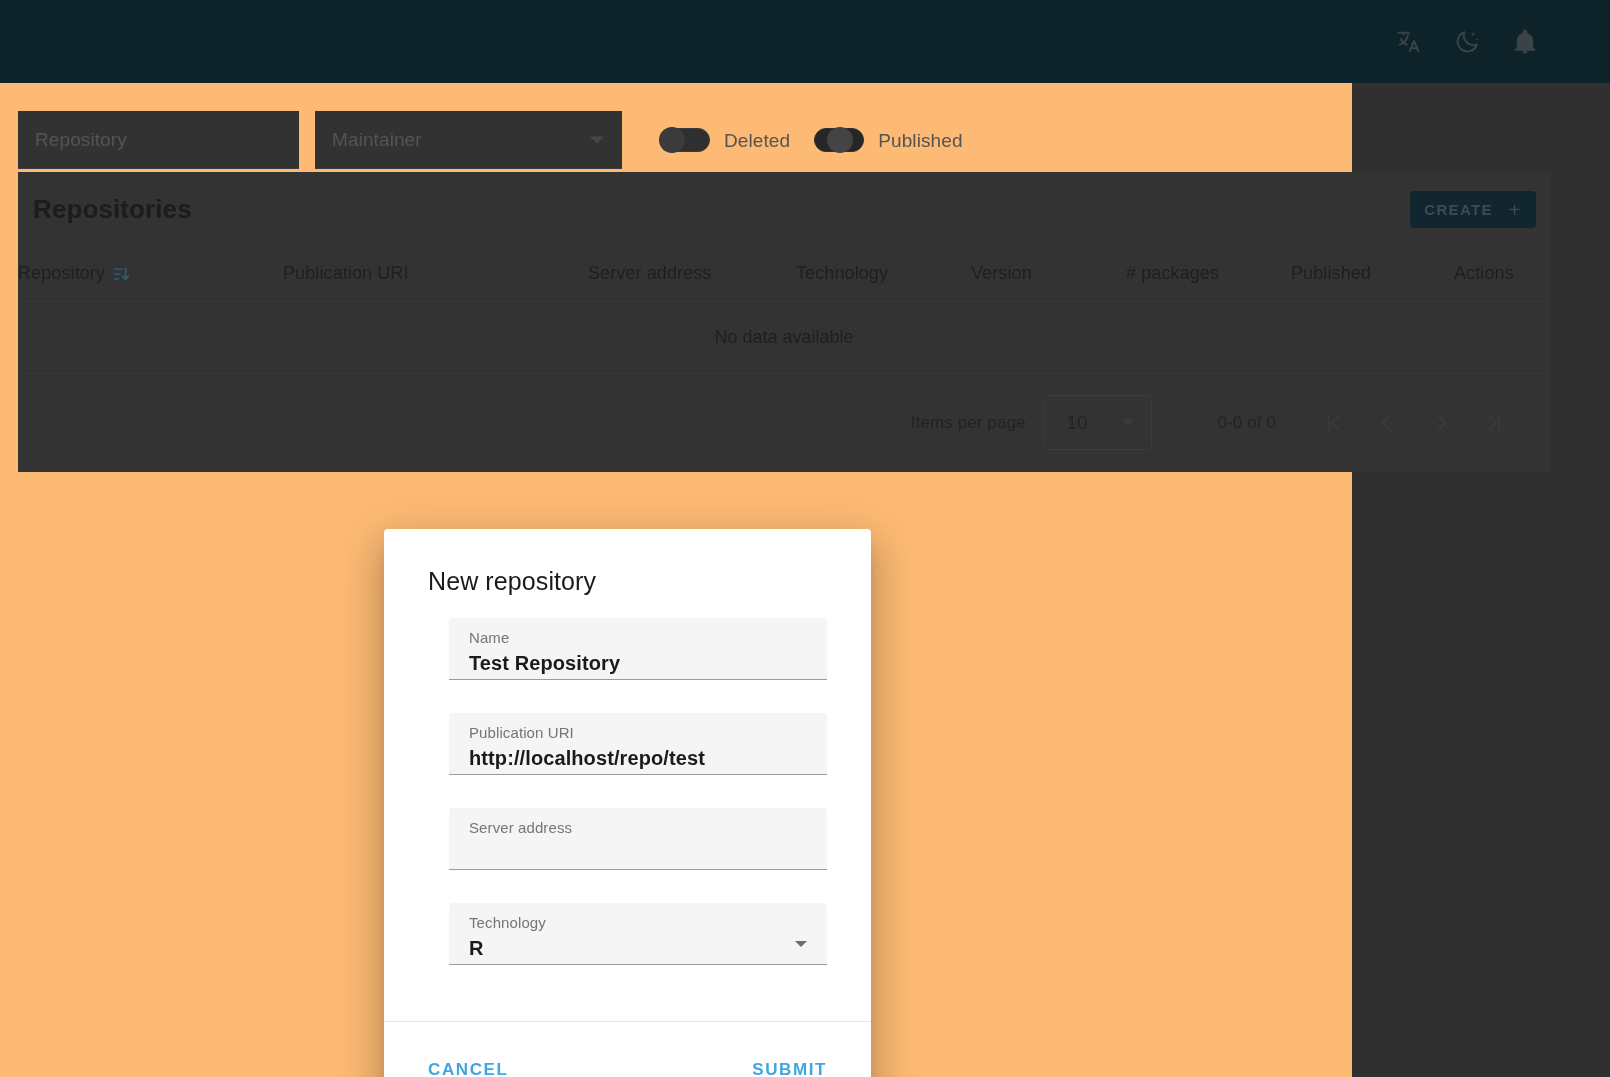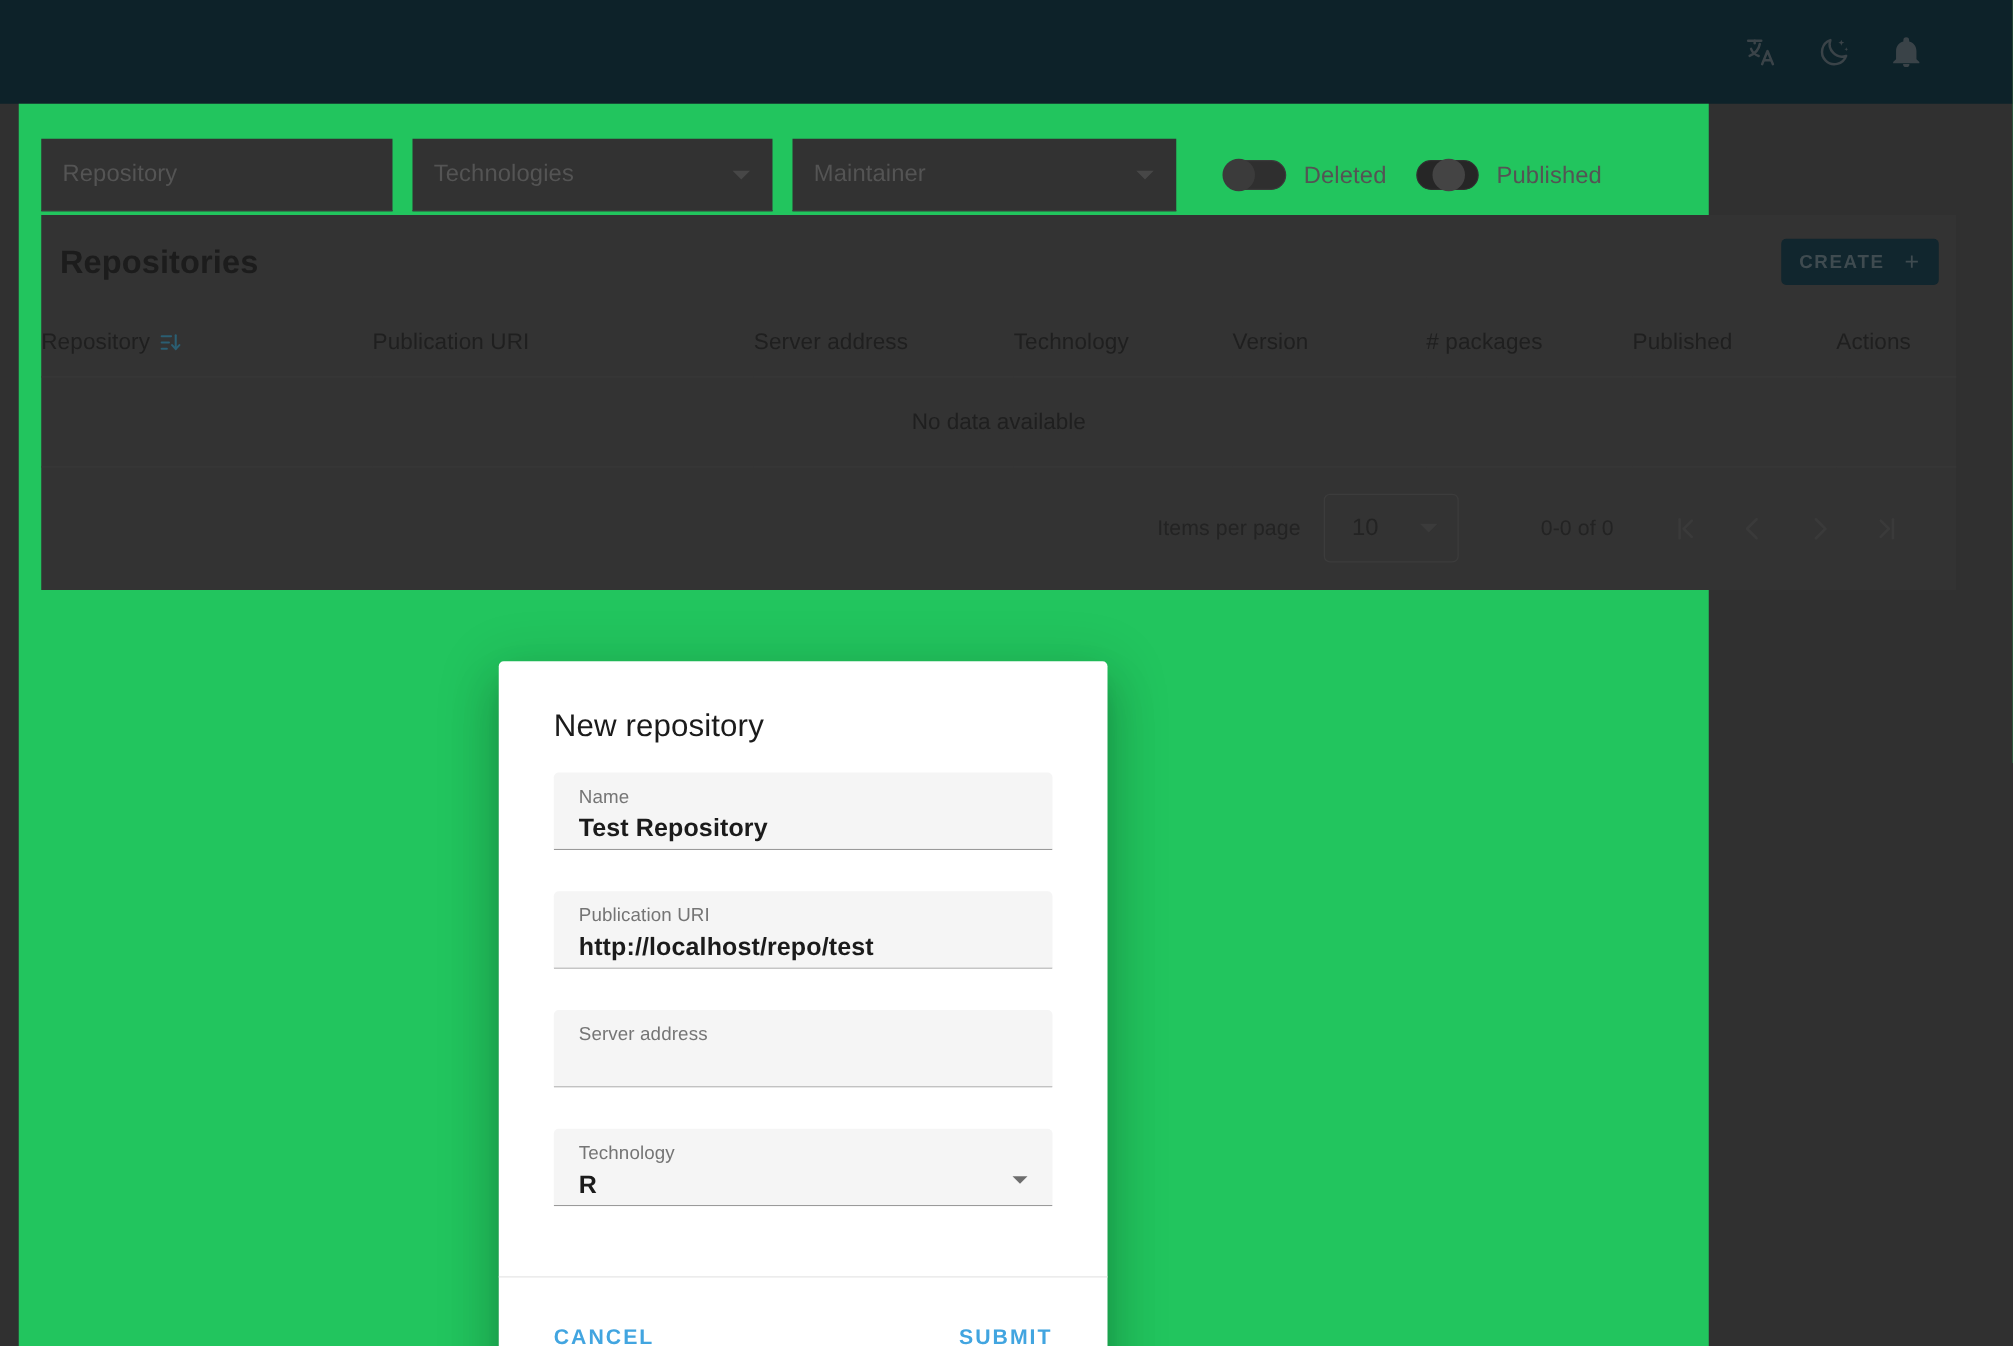--- a/index.html
+++ b/index.html
@@ -15,21 +15,21 @@
   .topbar {
     position: absolute; left: 0; top: 0; width: 1610px; height: 83px;
     background: #0d2229;
     display: flex; align-items: center; justify-content: flex-end;
   }
   .topbar-icons { display: flex; align-items: center; gap: 28px; padding-right: 70px; }
   .tb-icon { width: 30px; height: 30px; display: flex; align-items: center; justify-content: center; color: #3a4348; }
   .tb-icon svg { display: block; }
 
   
-  .page { position: absolute; left: 15px; top: 83px; width: 1352px; height: 994px; background: #22c55e; }
+  .page { position: absolute; left: 0; top: 83px; width: 1352px; height: 994px; background: #fdba74; }
 
   
   .filters {
     position: absolute; left: 18px; top: 28px;
     display: flex; align-items: center;
   }
   .filter-field {
     background: #323232;
     border-bottom: 1px solid #3b3b3b;
     height: 58px; position: relative;
@@ -131,21 +131,21 @@
   .dialog {
     position: absolute; left: 384px; top: 446px;
     width: 487px; height: 588px;
     background: #ffffff; border-radius: 4px;
     box-shadow: 0 11px 15px -7px rgba(0,0,0,.2), 0 24px 38px 3px rgba(0,0,0,.14), 0 9px 46px 8px rgba(0,0,0,.12);
   }
   .dlg-title {
     font-size: 25px; font-weight: normal; color: #1b1b1b;
     padding: 38px 0 0 44px; letter-spacing: .1px;
   }
-  .dlg-body { padding: 22px 44px 0 44px; }
+  .dlg-body { padding: 22px 44px 0 44px; margin-left: 21px; }
   .ff {
     background: #f5f5f5; border-bottom: 1px solid #9a9a9a;
     height: 62px; border-radius: 4px 4px 0 0;
     padding: 10px 18px 0 20px; position: relative;
     margin-bottom: 33px;
   }
   .ff-label { font-size: 15px; color: #757575; line-height: 20px; letter-spacing: .1px; }
   .ff-value { font-size: 20px; color: #1b1b1b; line-height: 30px; letter-spacing: .1px; font-weight: bold; }
   .ff-arrow {
     position: absolute; right: 20px; top: 38px;
@@ -193,24 +193,20 @@
       </svg>
     </div>
   </div>
 </div>
 
 <div class="page">
 
   <div class="filters">
     <div class="filter-field repo">
       <span class="filter-label">Repository</span>
-    </div>
-    <div class="filter-field tech">
-      <span class="filter-label">Technologies</span>
-      <span class="filter-arrow"></span>
     </div>
     <div class="filter-field maint">
       <span class="filter-label">Maintainer</span>
       <span class="filter-arrow"></span>
     </div>
 
     <div class="toggles">
       <div class="toggle-group">
         <span class="track">
           <span class="thumb"></span>

